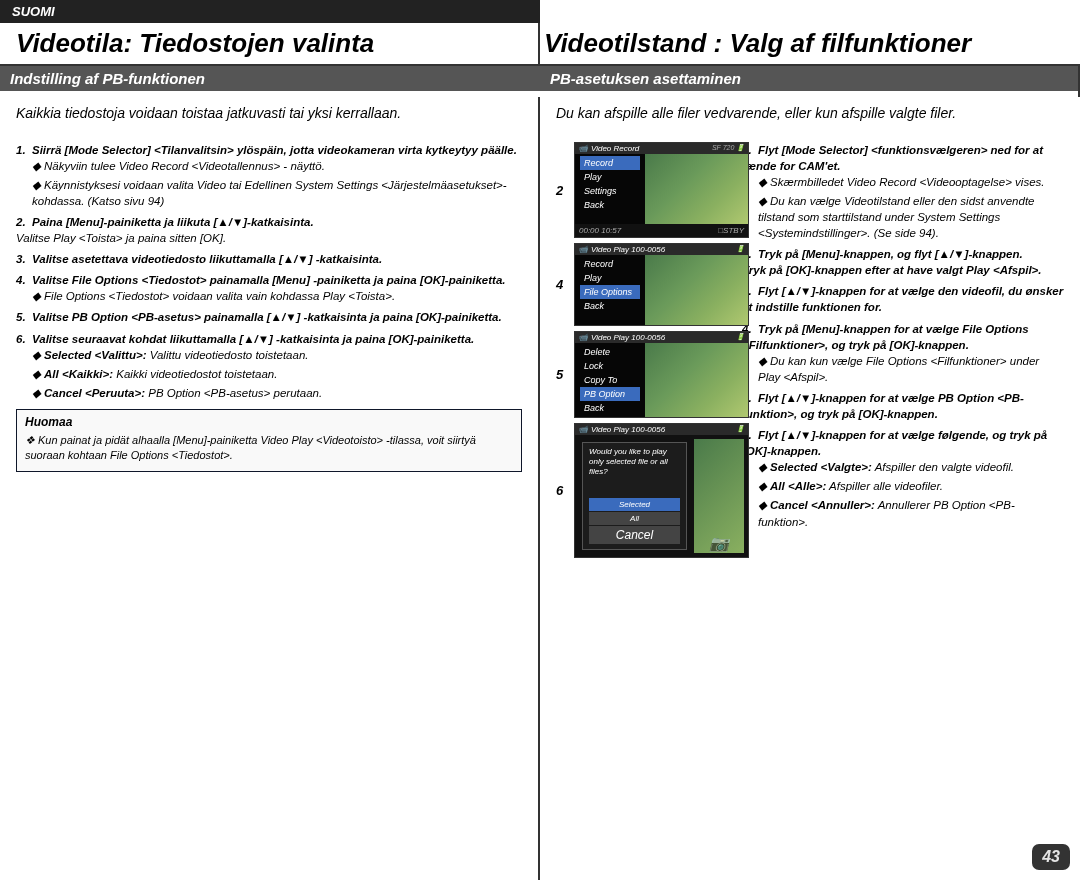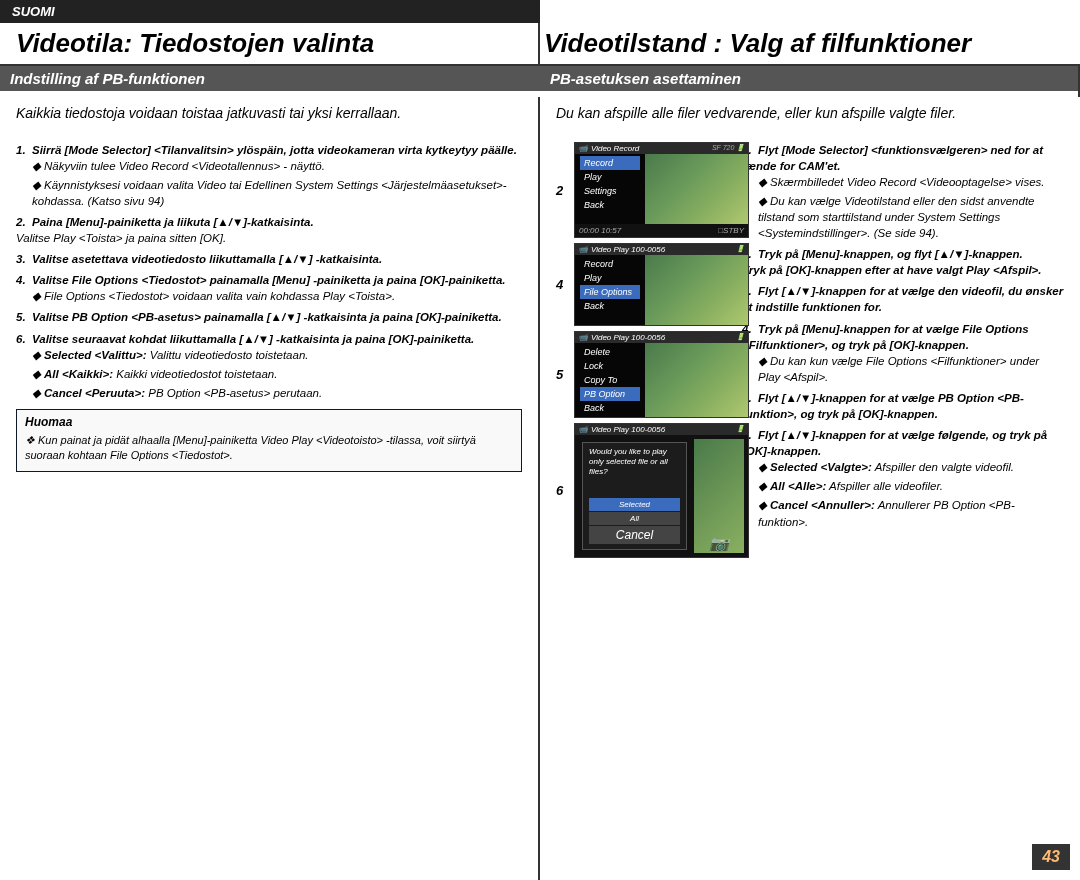--- a/index.html
+++ b/index.html
@@ -219,25 +219,25 @@
       line-height: 1.4;
       margin-bottom: 2px;
     }
 
     
     .page-num-box {
       position: absolute;
       bottom: 10px;
       right: 10px;
       background: #333;
-      color: #fdba74;
+      color: #e5e5e5;
       font-weight: bold;
       font-size: 16px;
       padding: 4px 10px;
-      border-radius: 0;
+      border-radius: 7px;
     }
 
     .text-content {
       flex: 1;
     }
 
     .inline-bold {
       font-weight: bold;
     }
 

